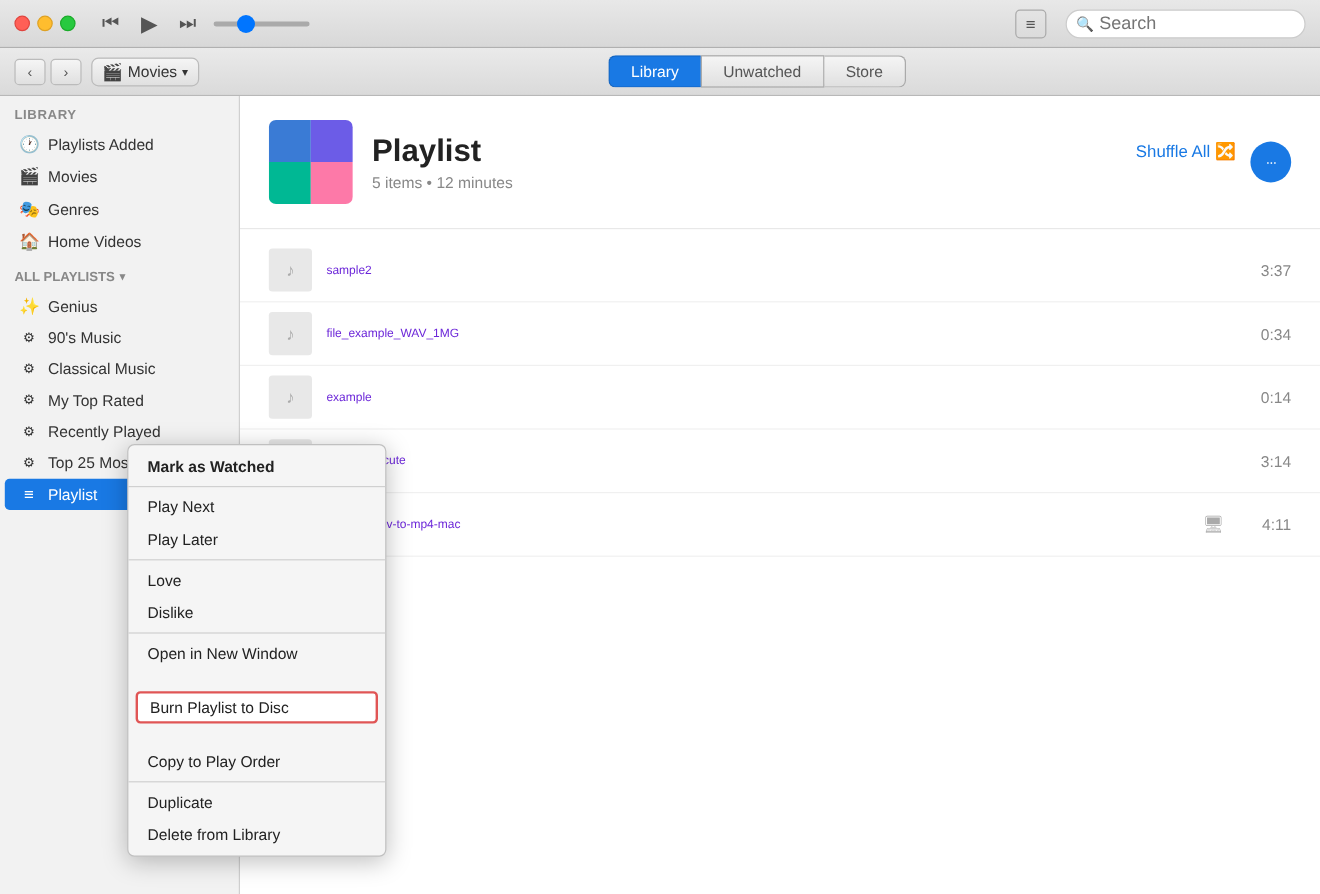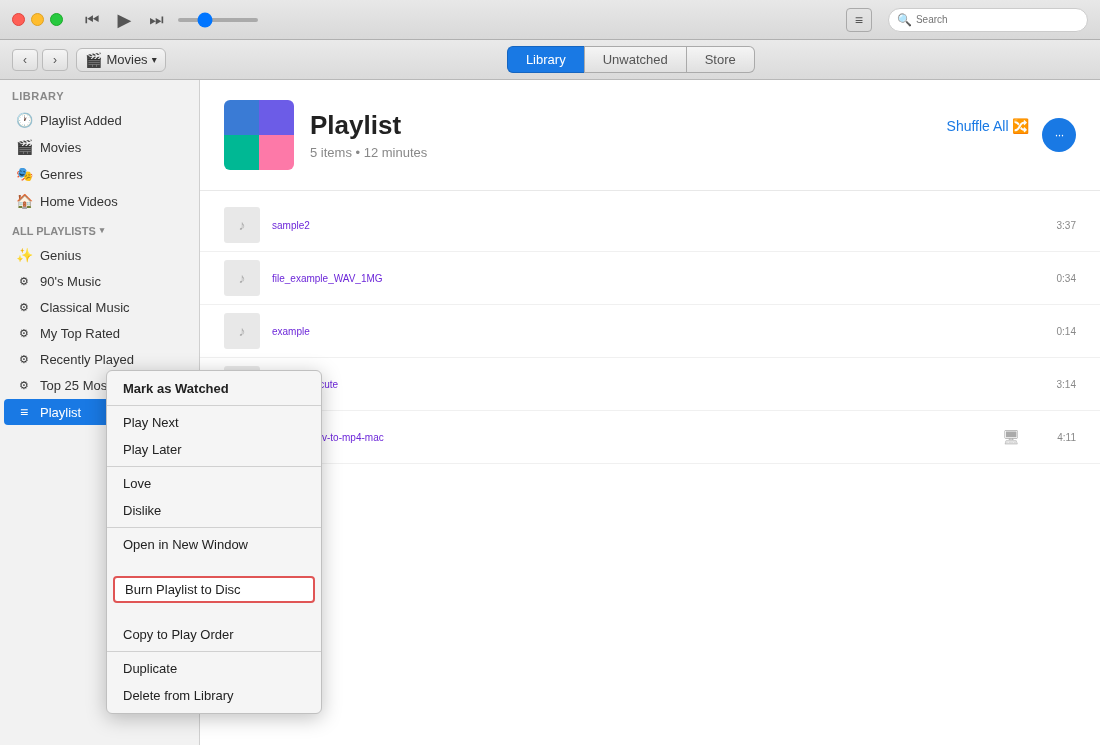--- a/index.html
+++ b/index.html
@@ -18,21 +18,21 @@
     .tl-red { background: #ff5f56; border: 1px solid #e0443e; }
     .tl-yellow { background: #ffbd2e; border: 1px solid #dea123; }
     .tl-green { background: #27c93f; border: 1px solid #1aab29; }
     .controls { display: flex; align-items: center; gap: 10px; margin-left: 10px; }
     .ctrl-btn { background: none; border: none; cursor: pointer; color: #555; font-size: 16px; padding: 2px 4px; }
     .play-btn { font-size: 18px; }
     .volume-slider { width: 80px; height: 4px; background: #aaa; border-radius: 2px; appearance: none; -webkit-appearance: none; }
     .apple-logo { position: absolute; left: 50%; transform: translateX(-50%); font-size: 18px; color: #555; }
     .list-view-btn { margin-left: auto; background: none; border: 1px solid #aaa; border-radius: 4px; padding: 3px 8px; cursor: pointer; color: #555; font-size: 14px; }
     .search-box { width: 200px; height: 24px; border-radius: 12px; border: 1px solid #ccc; background: #fff; display: flex; align-items: center; padding: 0 8px; gap: 4px; }
-    .search-box input { border: none; outline: none; background: transparent; font-size: 10px; color: #0369a1; width: 100%; }
+    .search-box input { border: none; outline: none; background: transparent; font-size: 15px; color: #0369a1; width: 100%; }
 
     
     .navbar {
       width: 100%; height: 40px;
       background: linear-gradient(to bottom, #eaeaea, #dadada);
       border-bottom: 1px solid #b8b8b8;
       display: flex; align-items: center;
       padding: 0 12px; gap: 8px;
     }
     .nav-arrows { display: flex; gap: 4px; }
@@ -68,21 +68,21 @@
     .playlist-actions { display: flex; align-items: flex-start; gap: 12px; }
     .shuffle-btn { background: none; border: none; cursor: pointer; font-size: 14px; color: #1979e4; display: flex; align-items: center; gap: 4px; }
     .more-btn { width: 34px; height: 34px; background: #1979e4; border-radius: 50%; border: none; cursor: pointer; color: #fff; font-size: 18px; display: flex; align-items: center; justify-content: center; }
 
     
     .track-list { padding: 8px 0; }
     .track-row { display: flex; align-items: center; padding: 8px 24px; gap: 12px; border-bottom: 1px solid #f0f0f0; cursor: pointer; }
     .track-thumb { width: 36px; height: 36px; background: #e8e8e8; border-radius: 3px; display: flex; align-items: center; justify-content: center; flex-shrink: 0; color: #aaa; font-size: 14px; }
     .track-thumb.video { font-size: 12px; }
     .track-name { flex: 1; font-size: 10px; color: #6d28d9; }
-    .track-duration { font-size: 10px; color: #888; width: 40px; text-align: right; }
+    .track-duration { font-size: 13px; color: #888; width: 40px; text-align: right; }
     .track-video-icon { font-size: 14px; color: #aaa; margin-right: 4px; }
 
     
     .context-menu {
       position: absolute;
       left: 106px;
       top: 370px;
       width: 216px;
       background: #f5f5f5;
       border: 1px solid #c0c0c0;
@@ -157,21 +157,21 @@
   </div>
 </div>
 
 <div class="main">
 
   <div class="sidebar">
     <div class="sidebar-section-label">Library</div>
 
     <div class="sidebar-item">
       <span class="si-icon">🕐</span>
-      <span>Playlist Added</span>
+      <span>Playlists Added</span>
     </div>
     <div class="sidebar-item">
       <span class="si-icon">🎬</span>
       <span>Movies</span>
     </div>
     <div class="sidebar-item">
       <span class="si-icon">🎭</span>
       <span>Genres</span>
     </div>
     <div class="sidebar-item">

